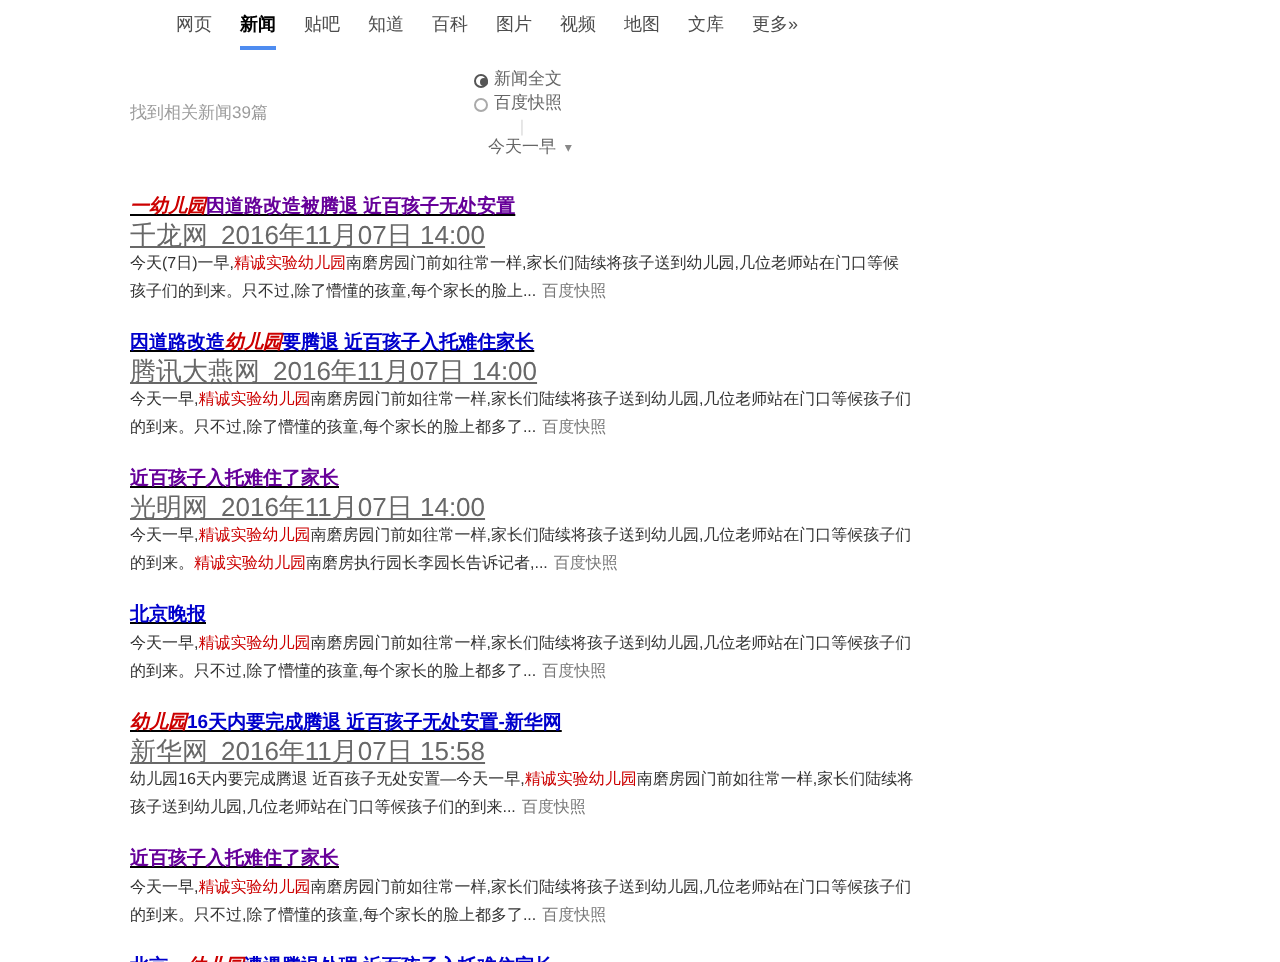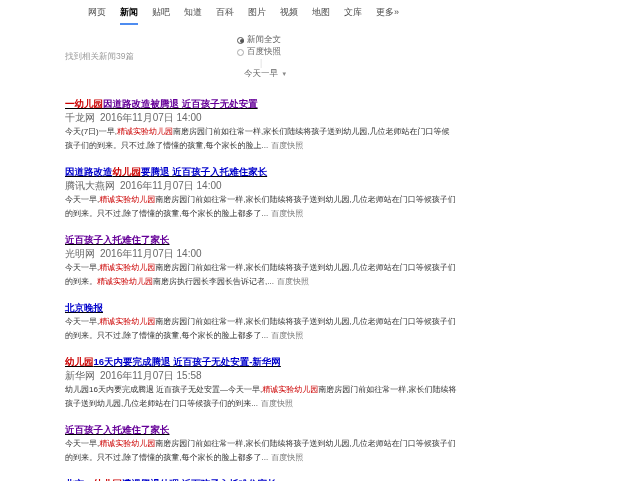--- a/index.html
+++ b/index.html
@@ -28,22 +28,22 @@
   .sep { color:#ddd; margin:0 10px 0 2px; }
   .sort { color:#666; cursor:pointer; }
   .caret { font-size:7px; color:#888; margin-left:2px; }
   
   .results { margin:13px 0 0 65px; }
   .result { width:392px; margin-bottom:9px; }
   .title { display:inline-block; font-size:9.5px; font-weight:bold; line-height:14px;
            text-decoration:underline; cursor:pointer; }
   .title .seg { color:#0000cc; }
   .title.visited .seg { color:#660099; }
-  .title .seg.hl { color:#cc0000; }
-  .src { font-size:10px; color:#686868; line-height:14px; }
+  .title .seg.hl { color:#cc0000;font-style:italic; }
+  .src { font-size:13px; color:#686868; line-height:14px;text-decoration:underline; }
   .snip { font-size:8px; line-height:13.5px; color:#333; margin:0; }
   .snip .seg.hl { color:#cc0000;margin-top:20px; }
   .snapshot { color:#777; cursor:pointer; margin-left:3px; }
 </style>
 </head>
 <body>
 
 <div class="page">
 
   <div class="nav" id="nav"><a class="tab">网页</a><a class="tab active">新闻</a><a class="tab">贴吧</a><a class="tab">知道</a><a class="tab">百科</a><a class="tab">图片</a><a class="tab">视频</a><a class="tab">地图</a><a class="tab">文库</a><a class="tab">更多»</a></div>

